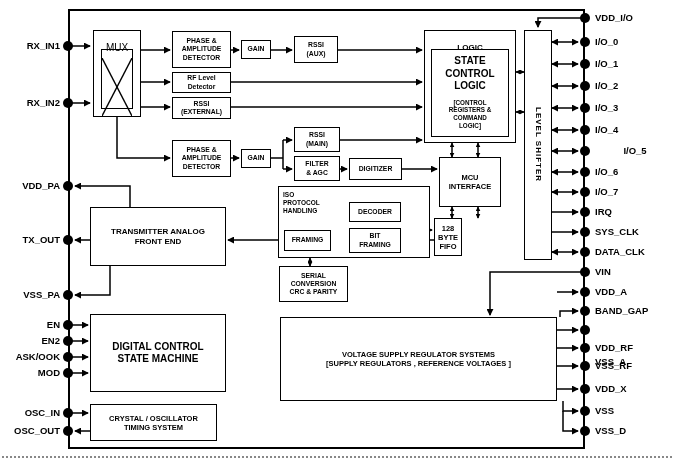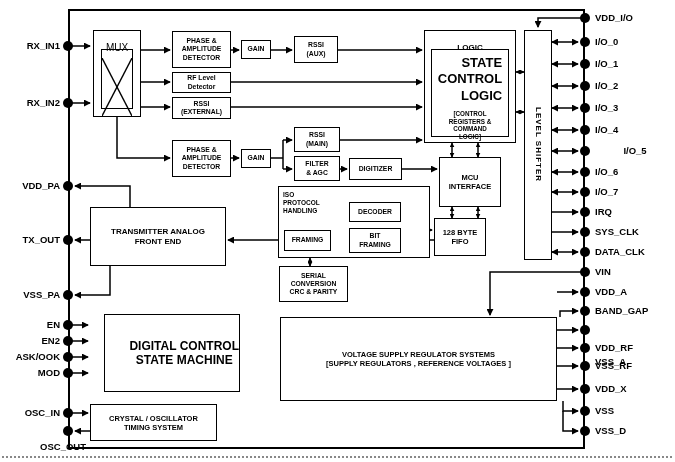--- a/index.html
+++ b/index.html
@@ -15,21 +15,21 @@
   .plabel-l{position:absolute;left:0;width:60px;text-align:right;font-size:9.5px;font-weight:bold;z-index:4;white-space:nowrap;}
   .plabel-r{position:absolute;left:595px;width:80px;text-align:left;font-size:9.5px;font-weight:bold;z-index:4;white-space:nowrap;}
   .mux{display:block;text-align:center;}
   .mux-label{display:block;margin-top:3px;font-size:10px;font-weight:normal;}
   .mux-cross{position:absolute;left:7px;top:18px;width:32px;height:60px;border:1.5px solid #000;box-sizing:border-box;}
   .mux-cross svg{display:block;width:100%;height:100%;}
   .logic{display:block;}
   .logic-title{display:block;text-align:center;margin-top:4px;font-size:8px;font-weight:bold;}
   .logic-inner{position:absolute;left:6px;top:18px;right:6px;bottom:5px;border:1.5px solid #000;
                display:flex;flex-direction:column;align-items:center;justify-content:flex-start;padding-top:5px;box-sizing:border-box;}
-  .logic-state{font-size:13px;font-weight:bold;white-space:pre-line;line-height:1.25;text-align:right;}
+  .logic-state{font-size:10px;font-weight:bold;white-space:pre-line;line-height:1.25;}
   .logic-sub{font-size:6.3px;font-weight:bold;white-space:pre-line;margin-top:6px;line-height:1.25;}
   .vtext{writing-mode:vertical-rl;font-size:8px;letter-spacing:1px;}
   .iso-outer{align-items:flex-start;justify-content:flex-start;text-align:left;padding:4px;}
   .bottom-dots{position:absolute;left:2px;top:456px;width:670px;border-top:2px dotted #888;z-index:0;}
 </style>
 </head>
 <body>
 
 <div class="canvas">
 
@@ -195,37 +195,37 @@
     <span>DECODER</span>
   </div>
   <div class="block" style="left:349px;top:228px;width:52px;height:25px;">
     <span>BIT
 FRAMING</span>
   </div>
   <div class="block" style="left:284px;top:230px;width:47px;height:21px;">
     <span>FRAMING</span>
   </div>
 
-  <div class="block" style="left:434px;top:218px;width:52px;height:38px;font-size:7.5px;">
+  <div class="block" style="left:434px;top:218px;width:28px;height:38px;font-size:7.5px;">
     <span>128 BYTE
 FIFO</span>
   </div>
 
   <div class="block" style="left:279px;top:266px;width:69px;height:36px;">
     <span>SERIAL
 CONVERSION
 CRC &amp; PARITY</span>
   </div>
 
   <div class="block" style="left:90px;top:207px;width:136px;height:59px;font-size:8px;">
     <span>TRANSMITTER ANALOG
 FRONT END</span>
   </div>
 
-  <div class="block" style="left:104px;top:314px;width:136px;height:78px;font-size:12px;justify-content:flex-end;">
+  <div class="block" style="left:90px;top:314px;width:136px;height:78px;font-size:10px;">
     <span>DIGITAL CONTROL
 STATE MACHINE</span>
   </div>
 
   <div class="block" style="left:90px;top:404px;width:127px;height:37px;font-size:7.5px;">
     <span>CRYSTAL / OSCILLATOR
 TIMING SYSTEM</span>
   </div>
 
   <div class="block" style="left:280px;top:317px;width:277px;height:84px;font-size:7.5px;">
@@ -247,21 +247,21 @@
   <div class="plabel-l" style="top:319px;">EN</div>
   <div class="dot" style="left:63px;top:336px;"></div>
   <div class="plabel-l" style="top:335px;">EN2</div>
   <div class="dot" style="left:63px;top:352px;"></div>
   <div class="plabel-l" style="top:351px;">ASK/OOK</div>
   <div class="dot" style="left:63px;top:368px;"></div>
   <div class="plabel-l" style="top:367px;">MOD</div>
   <div class="dot" style="left:63px;top:408px;"></div>
   <div class="plabel-l" style="top:407px;">OSC_IN</div>
   <div class="dot" style="left:63px;top:426px;"></div>
-  <div class="plabel-l" style="top:441px;padding-left:26px;">OSC_OUT</div>
+  <div class="plabel-l" style="top:425px;">OSC_OUT</div>
 
   <div class="dot" style="left:580px;top:13px;"></div>
   <div class="plabel-r" style="top:12px;">VDD_I/O</div>
   <div class="dot" style="left:580px;top:37px;"></div>
   <div class="plabel-r" style="top:36px;">I/O_0</div>
   <div class="dot" style="left:580px;top:59px;"></div>
   <div class="plabel-r" style="top:58px;">I/O_1</div>
   <div class="dot" style="left:580px;top:81px;"></div>
   <div class="plabel-r" style="top:80px;">I/O_2</div>
   <div class="dot" style="left:580px;top:103px;"></div>

